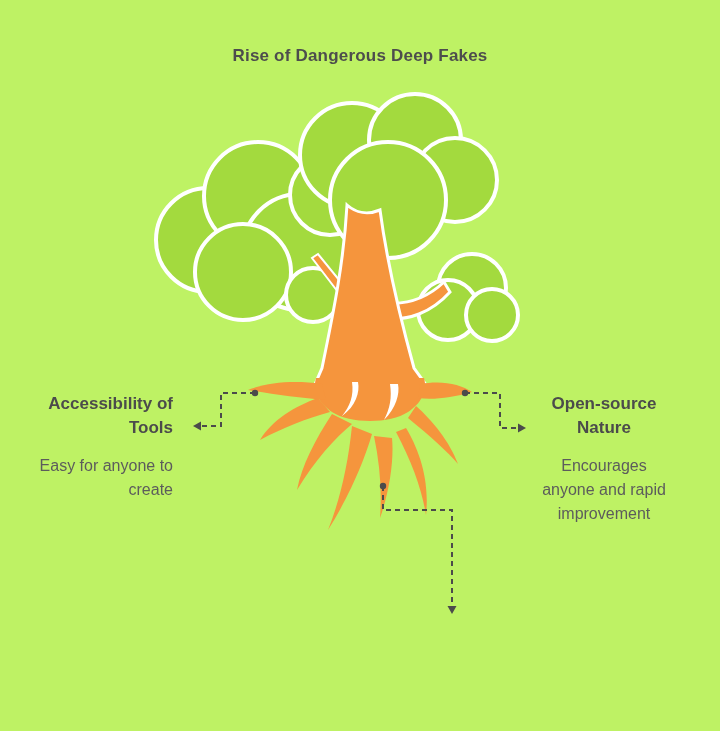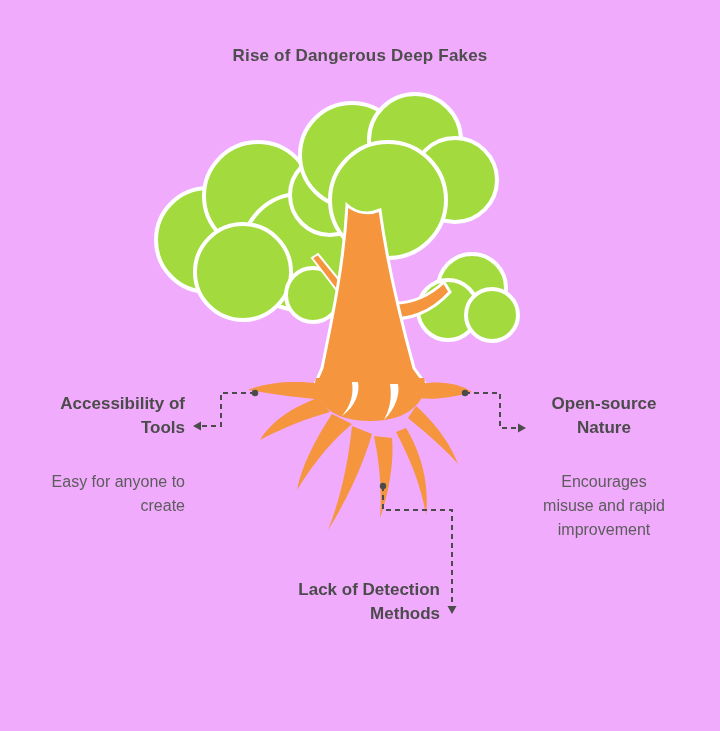--- a/index.html
+++ b/index.html
@@ -1,21 +1,21 @@
 <!DOCTYPE html>
 <html><head>
 <meta charset="utf-8">
 <style>
   * { margin: 0; padding: 0; box-sizing: border-box; }
   html, body { background: #ffffff; }
   .canvas {
     position: relative;
     width: 720px;
     height: 731px;
-    background: #f0abfc;
+    background: #bef264;
     overflow: hidden;
     font-family: "Liberation Sans", sans-serif;
   }
   .title {
     position: absolute;
     top: 46px;
     left: 0;
     width: 720px;
     text-align: center;
     font-size: 17px;
@@ -31,26 +31,26 @@
   .label-block {
     position: absolute;
     line-height: 24px;
   }
   .label-heading {
     font-size: 17px;
     font-weight: 700;
     color: #4b4b4b;
   }
   .label-desc {
-    margin-top: 30px;
+    margin-top: 14px;
     font-size: 16px;
     font-weight: 400;
     color: #5c5c5c;
   }
-  .block-left   { left: 20px;  top: 392px; width: 165px; text-align: right; }
+  .block-left   { left: 8px;  top: 392px; width: 165px; text-align: right; }
   .block-right  { left: 537px; top: 392px; width: 134px; text-align: center; }
   .block-bottom { left: 280px; top: 578px; width: 160px; text-align: right; }
   .cloud-lobe { stroke: #ffffff; stroke-width: 4px; }
 </style>
 </head>
 <body>
 
 <div class="canvas">
 
   <div class="title">Rise of Dangerous Deep Fakes</div>
@@ -121,20 +121,19 @@
     </g>
   </svg>
 
   <div class="label-block block-left">
     <div class="label-heading">Accessibility of Tools</div>
     <div class="label-desc">Easy for anyone to create</div>
   </div>
 
   <div class="label-block block-right">
     <div class="label-heading">Open-source Nature</div>
-    <div class="label-desc">Encourages misuse and rapid improvement</div>
+    <div class="label-desc">Encourages anyone and rapid improvement</div>
   </div>
 
   <div class="label-block block-bottom">
-    <div class="label-heading">Lack of Detection Methods</div>
   </div>
 
 </div>
 
 </body></html>

